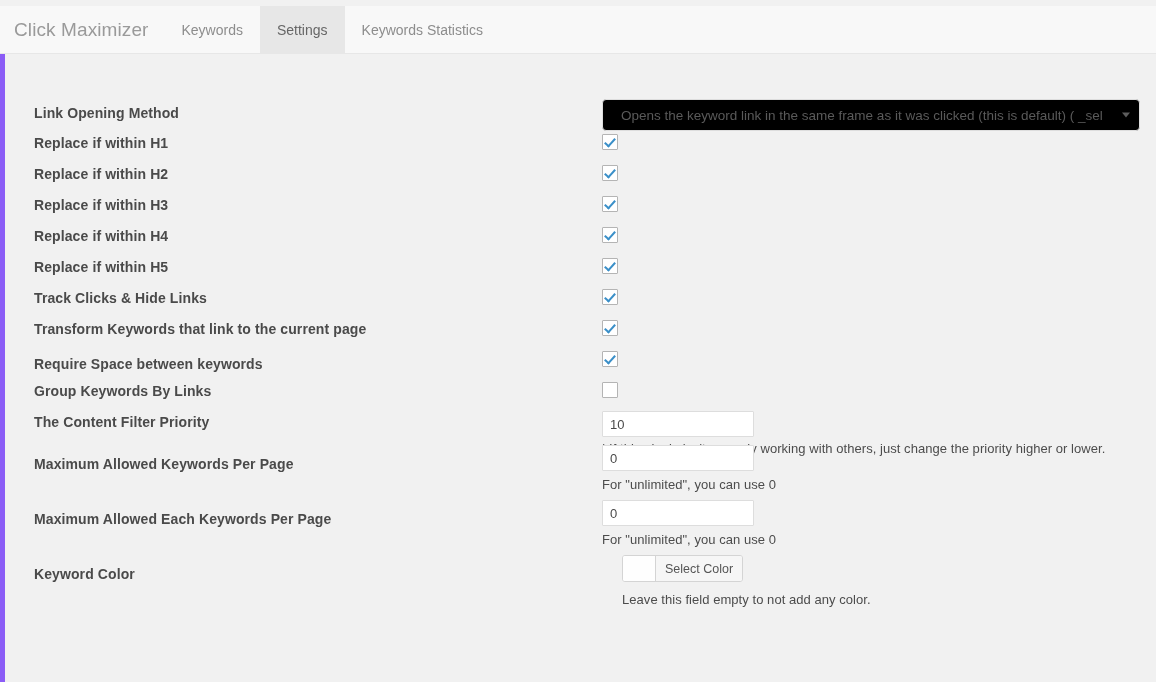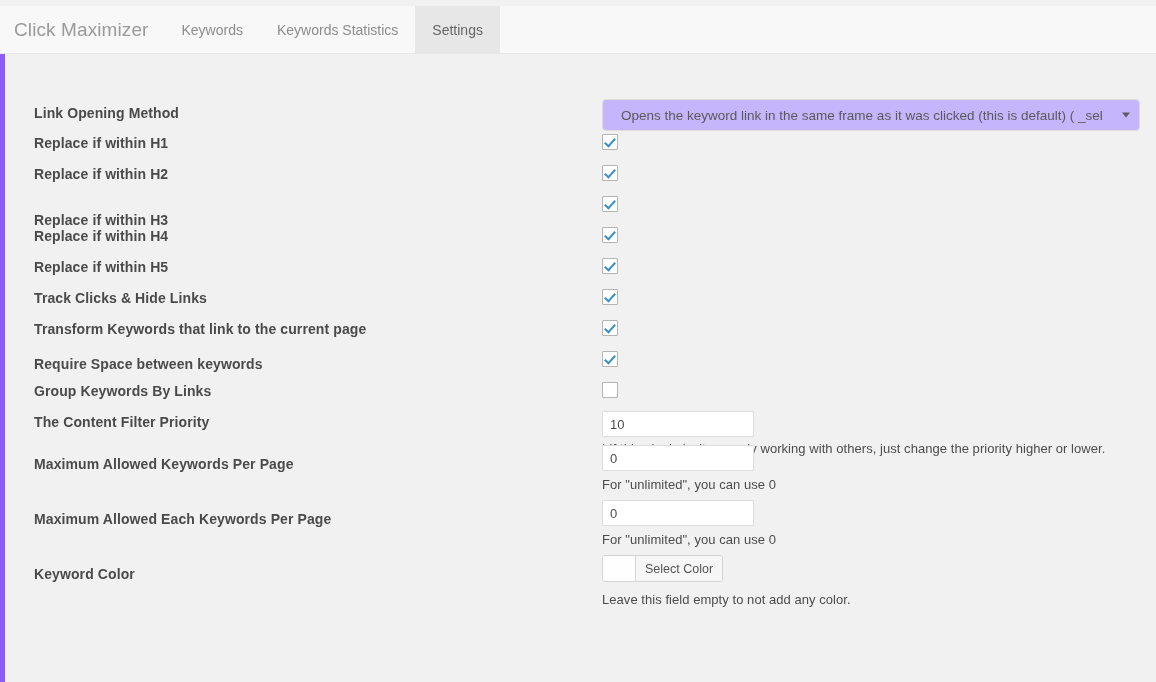--- a/index.html
+++ b/index.html
@@ -84,21 +84,21 @@
   .row-control {
     position: absolute;
     left: 597px;
   }
 
   
   .select-wrap {
     position: relative;
     width: 538px;
     height: 32px;
-    background: #c4b5fd;
+    background: #000000;
     border: 1px solid #dddddd;
     border-radius: 4px;
     box-sizing: border-box;
     display: flex;
     align-items: center;
     cursor: pointer;
   }
   .select-text {
     padding-left: 18px;
     padding-right: 26px;
@@ -207,22 +207,22 @@
     letter-spacing: 0.2px;
   }
 </style>
 </head>
 <body>
 
 <div class="navbar">
   <div class="brand">Click Maximizer</div>
   <div class="nav-tabs">
     <div class="nav-tab">Keywords</div>
+    <div class="nav-tab active">Settings</div>
     <div class="nav-tab">Keywords Statistics</div>
-    <div class="nav-tab active">Settings</div>
   </div>
 </div>
 
 <div class="page">
   <div class="form-rows">
 
     <div class="row" style="top:45px;">
       <div class="row-label" style="top:6px;">Link Opening Method</div>
       <div class="row-control" style="top:0;">
         <div class="select-wrap">
@@ -240,21 +240,21 @@
     </div>
 
     <div class="row" style="top:110px;">
       <div class="row-label" style="top:2px;">Replace if within H2</div>
       <div class="row-control" style="top:1px;">
         <div class="cbx checked"></div>
       </div>
     </div>
 
     <div class="row" style="top:141px;">
-      <div class="row-label" style="top:17px;">Replace if within H3</div>
+      <div class="row-label" style="top:2px;">Replace if within H3</div>
       <div class="row-control" style="top:1px;">
         <div class="cbx checked"></div>
       </div>
     </div>
 
     <div class="row" style="top:172px;">
       <div class="row-label" style="top:2px;">Replace if within H4</div>
       <div class="row-control" style="top:1px;">
         <div class="cbx checked"></div>
       </div>
@@ -314,21 +314,21 @@
     <div class="row" style="top:458px;">
       <div class="row-label" style="top:-1px;">Maximum Allowed Each Keywords Per Page</div>
       <div class="row-control" style="top:-12px;">
         <input class="txt" type="text" value="0" style="">
         <div class="help" style="margin-top:6px;">For "unlimited", you can use 0</div>
       </div>
     </div>
 
     <div class="row" style="top:513px;">
       <div class="row-label" style="top:-1px;">Keyword Color</div>
-      <div class="row-control" style="top:-12px;">
+      <div class="row-control" style="top:-12px;margin-left:20px;">
         <div class="colorpick">
           <div class="color-swatch" style="background: rgb(254, 254, 254);"></div>
           <div class="color-btn">Select Color</div>
         </div>
         <div class="help" style="margin-top:7px;">Leave this field empty to not add any color.</div>
       </div>
     </div>
 
   </div>
 

